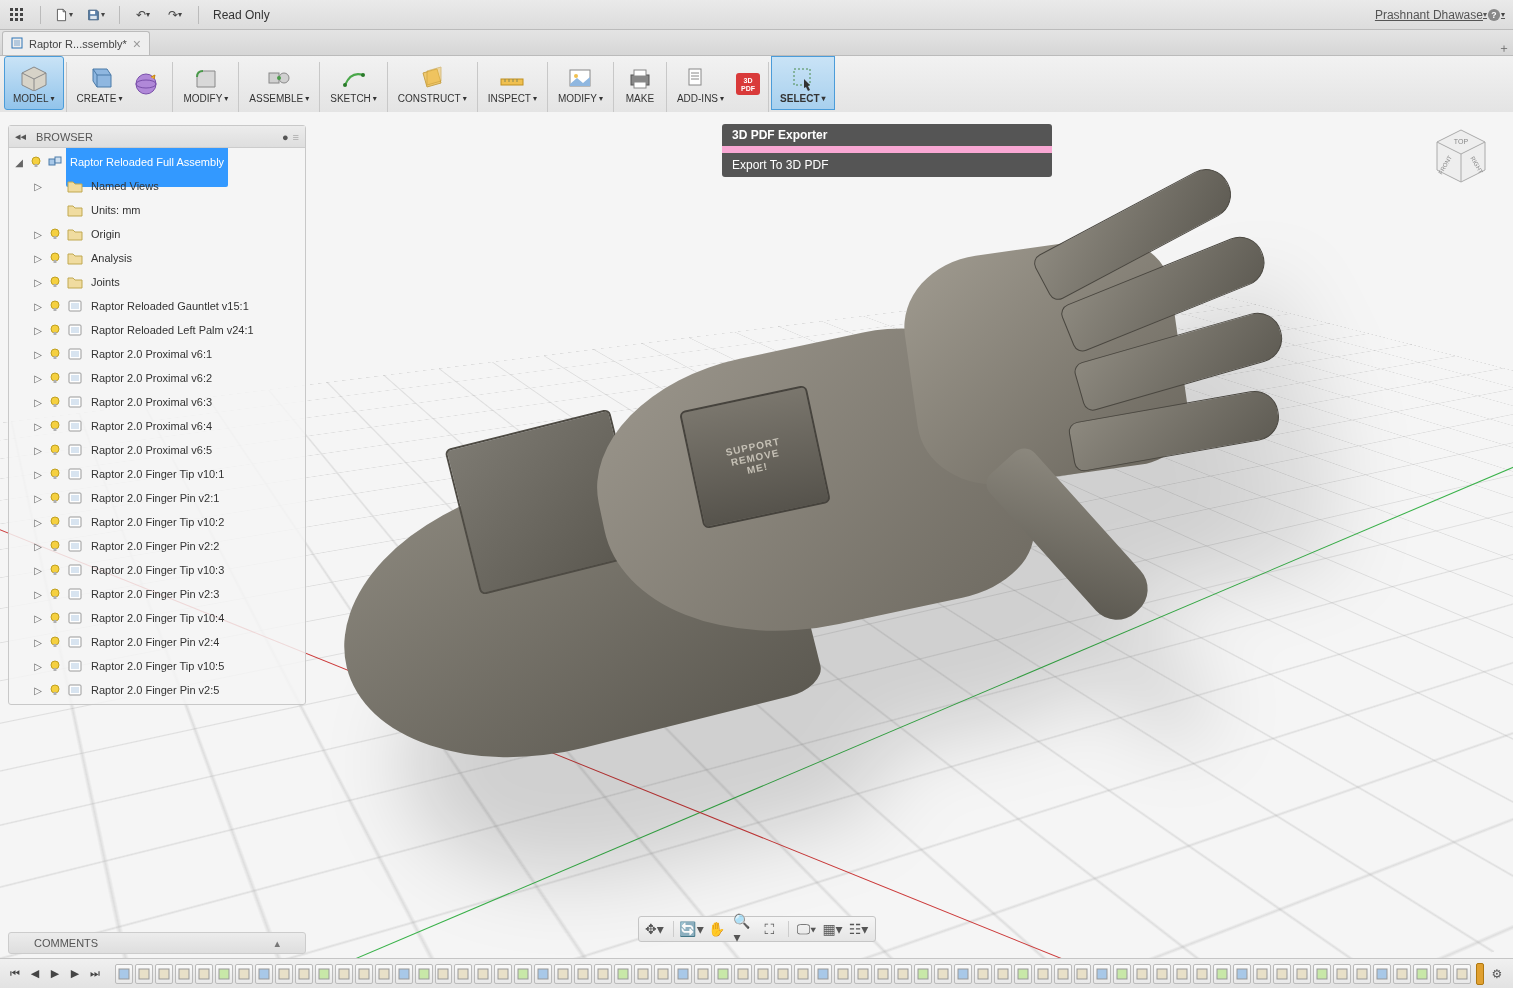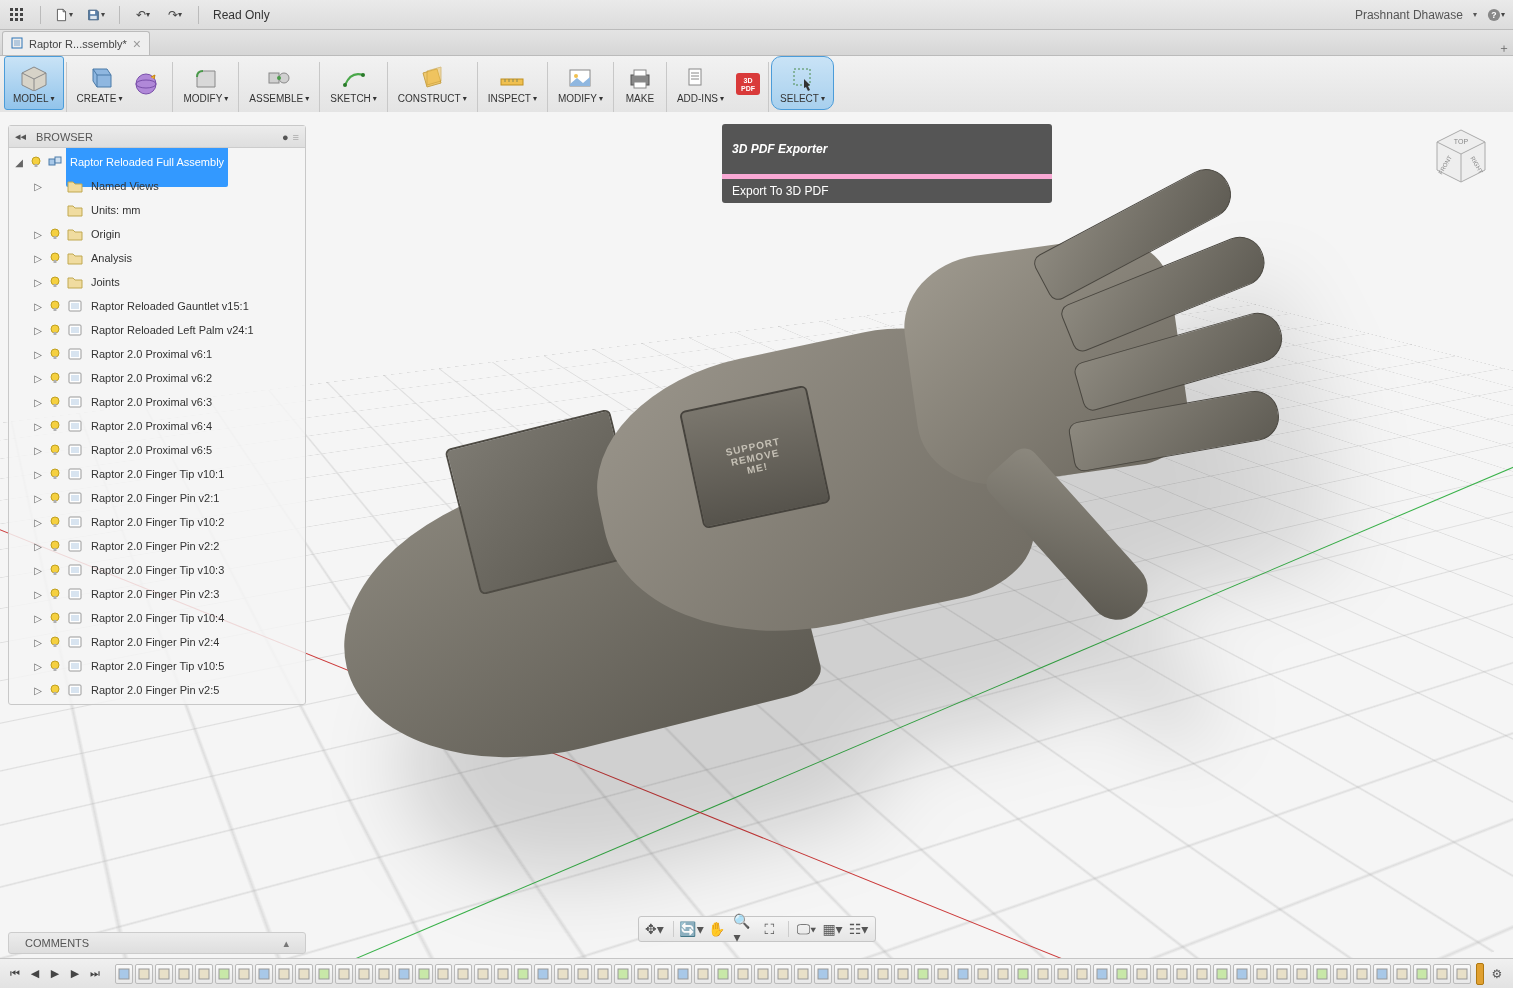--- a/index.html
+++ b/index.html
@@ -1,21 +1,21 @@
 <!DOCTYPE html>
 <html><head>
 <meta charset="utf-8">
 <style>
 * { margin:0; padding:0; box-sizing:border-box; font-family:"Segoe UI",Arial,sans-serif; }
 body { width:1513px; height:988px; background:#f0f0f0; overflow:hidden; position:relative; font-size:12px; color:#333; }
 
 
 .menubar { height:30px; background:linear-gradient(#eaeaea,#dcdcdc); border-bottom:1px solid #bbb; display:flex; align-items:center; padding:0 8px; }
 .menubar .mb-left { display:flex; align-items:center; gap:14px; }
-.menubar .mb-right { margin-left:auto; display:flex; align-items:center; gap:10px; color:#555;}
+.menubar .mb-right { margin-left:auto; display:flex; align-items:center; color:#555;text-decoration:underline;}
 .menubar .ic { width:18px; height:18px; display:inline-flex; align-items:center; justify-content:center; color:#444; cursor:pointer;}
 .menubar .sep { width:1px; height:18px; background:#bbb; }
 .menubar .readonly { font-size:12px; color:#333; }
 
 
 .tabbar { height:26px; background:linear-gradient(#e4e4e4,#d6d6d6); border-bottom:1px solid #bbb; display:flex; align-items:flex-end; padding:0 2px;}
 .tab { height:24px; background:#eee; border:1px solid #bbb; border-bottom:none; border-radius:3px 3px 0 0; display:flex; align-items:center; padding:0 8px; gap:6px; font-size:11px; color:#444;}
 .tab .close { color:#999; cursor:pointer; font-size:14px; line-height:1;}
 .tab .ticon { color:#2e74b5; }
 .tabbar .plus { margin-left:auto; width:14px; height:14px; color:#666; cursor:pointer; display:flex; align-items:center; justify-content:center;}
@@ -24,21 +24,21 @@
 .ribbon { height:64px; background:linear-gradient(#f2f2f2,#e2e2e2); border-bottom:1px solid #bbb; display:flex; align-items:stretch; padding-left:4px;}
 .rbtn { display:flex; flex-direction:column; align-items:center; justify-content:center; padding:2px 8px 0 8px; gap:1px; cursor:pointer; position:relative; height:54px;}
 .rbtn.active { background:linear-gradient(#c9e3f6,#92c4eb); border:1px solid #4b9cd9; border-radius:3px;}
 .rbtn .ricon { width:32px; height:28px; display:flex; align-items:center; justify-content:center;}
 .rbtn .rlabel { font-size:10px; color:#333; white-space:nowrap; display:flex; align-items:center; gap:2px;}
 .rbtn .rlabel .dd { font-size:8px;}
 .rsep { width:1px; background:#c8c8c8; margin:6px 2px;}
 
 
 .tooltip-dd { position:absolute; left:722px; top:124px; width:330px; background:#555; color:#fff; border-radius:3px; font-size:12px;}
-.tooltip-dd .hdr { padding:18px 10px; font-weight:bold; border-bottom:5px solid #f9a8d4;font-style:italic;}
+.tooltip-dd .hdr { padding:4px 10px; font-weight:bold; border-bottom:7px solid #f9a8d4;}
 .tooltip-dd .row { padding:5px 10px;}
 
 
 .browser { position:absolute; left:8px; top:125px; width:298px; background:rgba(245,245,245,0.85); border:1px solid #c8c8c8; border-radius:3px;}
 .browser .bhead { height:22px; background:linear-gradient(#ececec,#dedede); display:flex; align-items:center; padding:0 6px; gap:6px; border-bottom:1px solid #ccc; font-size:11px; color:#555;}
 .browser .bhead .collapse { margin-right:4px; cursor:pointer;}
 .browser .bhead .dot { margin-left:auto; display:flex; gap:4px;}
 .browser .tree { padding:2px 0; max-height:580px; overflow:hidden;}
 .trow { display:flex; align-items:center; height:24px; padding:0 4px; gap:3px; font-size:11px; color:#333; white-space:nowrap;}
 .trow.root { height:24px;}
@@ -80,21 +80,21 @@
 
 .viewcube { position:absolute; right:20px; top:122px; width:64px; height:64px;}
 .viewcube svg { width:100%; height:100%;}
 
 
 .displaybar { position:absolute; left:50%; transform:translateX(-50%); bottom:46px; height:26px; background:linear-gradient(#f5f5f5,#e5e5e5); border:1px solid #c5c5c5; border-radius:3px; display:flex; align-items:center; padding:0 6px; gap:6px;}
 .displaybar .dicon { width:20px; height:20px; display:flex; align-items:center; justify-content:center; color:#555; cursor:pointer; font-size:14px;}
 .displaybar .dsep { width:1px; height:16px; background:#ccc; margin:0 2px;}
 
 
-.comments { position:absolute; left:8px; bottom:34px; width:298px; height:22px; background:linear-gradient(#ececec,#dedede); border:1px solid #ccc; border-radius:3px; font-size:11px; color:#555; display:flex; align-items:center; padding:0 16px;}
+.comments { position:absolute; left:8px; bottom:34px; width:298px; height:22px; background:linear-gradient(#ececec,#dedede); border:1px solid #ccc; border-radius:3px; font-size:11px; color:#555; display:flex; align-items:center; padding:0 25px;}
 .comments .exp { margin-left:auto; color:#777;}
 
 
 .timeline { position:absolute; left:0; right:0; bottom:0; height:30px; background:linear-gradient(#f0f0f0,#e2e2e2); border-top:1px solid #c5c5c5; display:flex; align-items:center; padding:0 6px; gap:3px;}
 .timeline .pctrl { display:flex; gap:2px; margin-right:8px;}
 .timeline .pctrl .pc { width:18px; height:18px; color:#444; cursor:pointer; display:flex; align-items:center; justify-content:center; font-size:11px;}
 .timeline .titem { width:20px; height:20px; border:1px solid #bbb; background:linear-gradient(#fafafa,#e8e8e8); border-radius:2px; cursor:pointer; display:flex; align-items:center; justify-content:center;}
 .timeline .marker { width:8px; height:22px; background:#e0a030; border:1px solid #b07810; border-radius:2px; margin-left:2px;}
 .timeline .gear { margin-left:auto; color:#555; cursor:pointer; width:20px; height:20px; display:flex; align-items:center; justify-content:center;}
 
@@ -318,21 +318,21 @@
   <div class="rbtn" style="padding-left:0;padding-right:2px;">
     <div class="ricon">
         <svg width="28" height="26" viewBox="0 0 28 26">
           <rect x="2" y="2" width="24" height="22" rx="3" fill="#d93a3a"></rect>
           <text x="14" y="12" text-anchor="middle" fill="#fff" font-size="7" font-weight="bold">3D</text>
           <text x="14" y="20" text-anchor="middle" fill="#fff" font-size="7" font-weight="bold">PDF</text>
         </svg>
       </div>
   </div>
   <div class="rsep"></div>
-  <div class="rbtn" style="background:linear-gradient(#c9e3f6,#a8d0ee);border:1px solid #4b9cd9;border-radius:10px;">
+  <div class="rbtn" style="background:linear-gradient(#c9e3f6,#a8d0ee);border:1px solid #4b9cd9;border-radius:0;font-weight:bold;">
     <div class="ricon">
         <svg width="30" height="26" viewBox="0 0 30 26">
           <rect x="6" y="4" width="16" height="16" fill="none" stroke="#4a8a4a" stroke-dasharray="2,2"></rect>
           <path d="M16 14 l6 6 l-2 1 l2 4 l-2 1 l-2-4 l-2 1 z" fill="#333"></path>
         </svg>
       </div>
     <div class="rlabel">
         <span>SELECT</span>
         <span class="dd">▾</span>
       </div>

